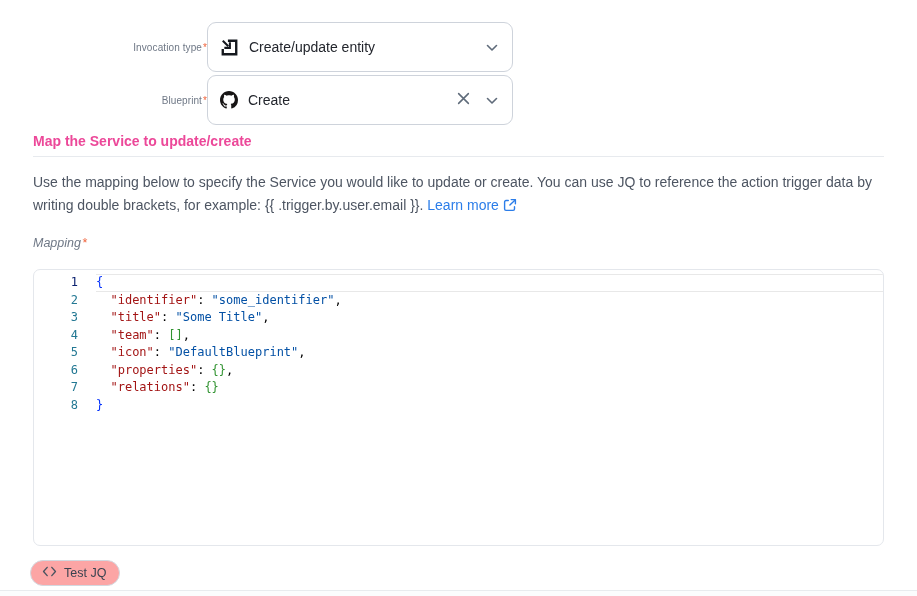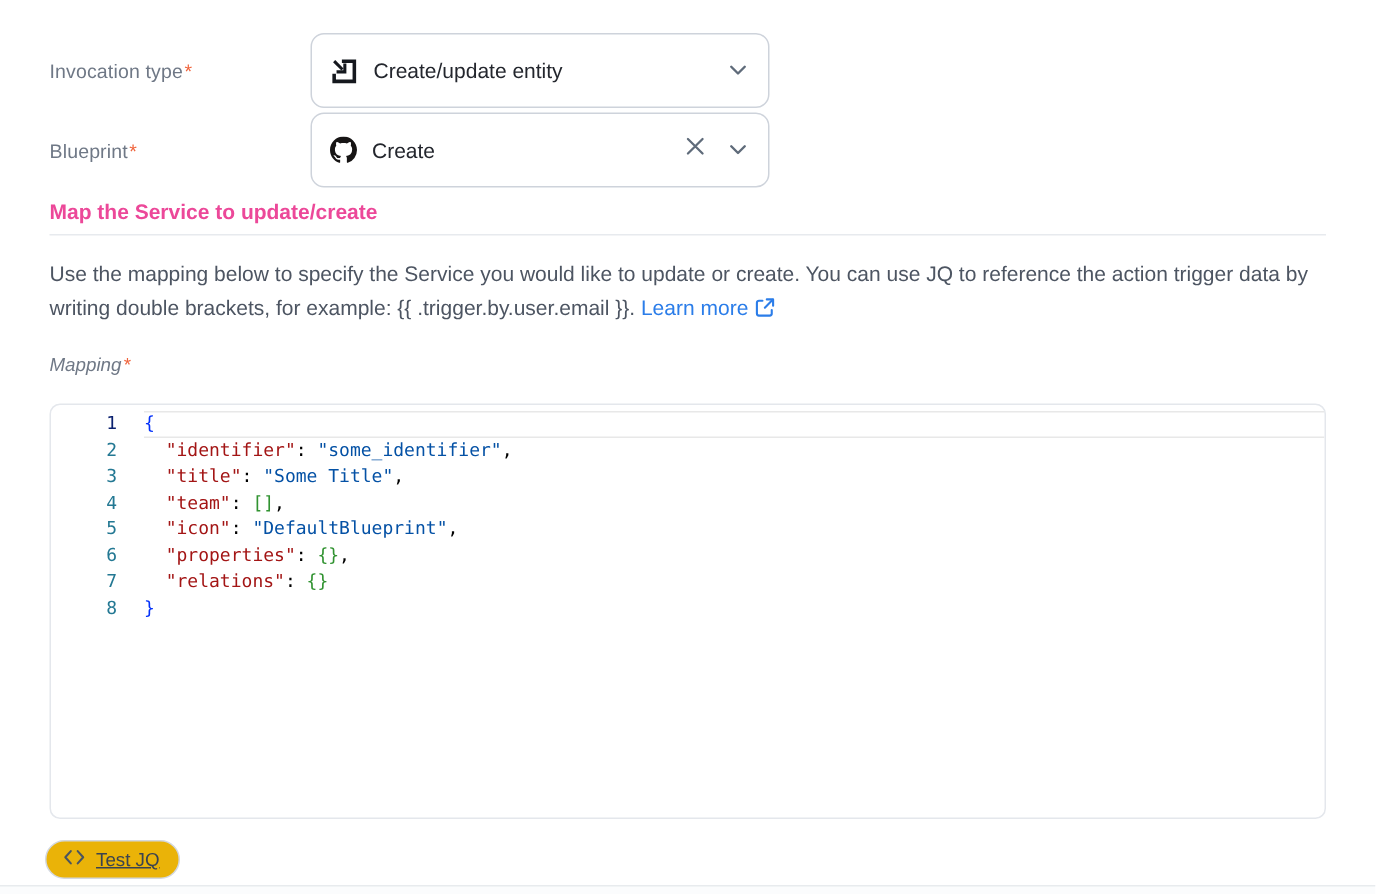--- a/index.html
+++ b/index.html
@@ -8,21 +8,21 @@
     position:relative;
     background:#ffffff;
     font-family:"Liberation Sans", sans-serif;
     overflow:hidden;
     color:#23262d;
   }
   .abs { position:absolute; }
 
   
   .field-row { left:33px; display:flex; align-items:center; }
-  .field-label { width:174px; font-size:13px; color:#6f7886; letter-spacing:.1px; }
+  .field-label { width:174px; font-size:10px; color:#6f7886; letter-spacing:.1px;text-align:right; }
   .req { color:#f0643c; margin-left:1px; }
 
   .select {
     width:306px; height:50px;
     border:1px solid #ced3db; border-radius:9px;
     background:#fff;
     display:flex; align-items:center;
     padding:0 14px 0 12px; gap:10px;
     cursor:pointer;
   }
@@ -78,24 +78,23 @@
   .tk-b1 { color:#0431fa; }
   .tk-b2 { color:#319331; }
   .tk-sp { color:#000000; }
 
   
   .test-jq-btn {
     left:30px; top:560px;
     display:inline-flex; align-items:center; gap:7px;
     padding:5px 13px 5px 11px;
     border:1px solid #d3d8df; border-radius:999px;
-    background:#eab308; font-size:12.5px; color:#3a4350;
+    background:#fca5a5; font-size:12.5px; color:#3a4350;
     font-family:"Liberation Sans", sans-serif;
     cursor:pointer;
-    text-decoration:underline;
   }
   .bottom-strip { left:0; top:590px; width:917px; height:6px; background:#fbfcfd; border-top:1px solid #e8ebee; }
 </style>
 </head>
 <body>
 
 <div class="abs field-row" style="top:22px;">
   <div class="field-label"><span>Invocation type</span><span class="req">*</span></div>
   <div class="select">
     <span class="icon">

